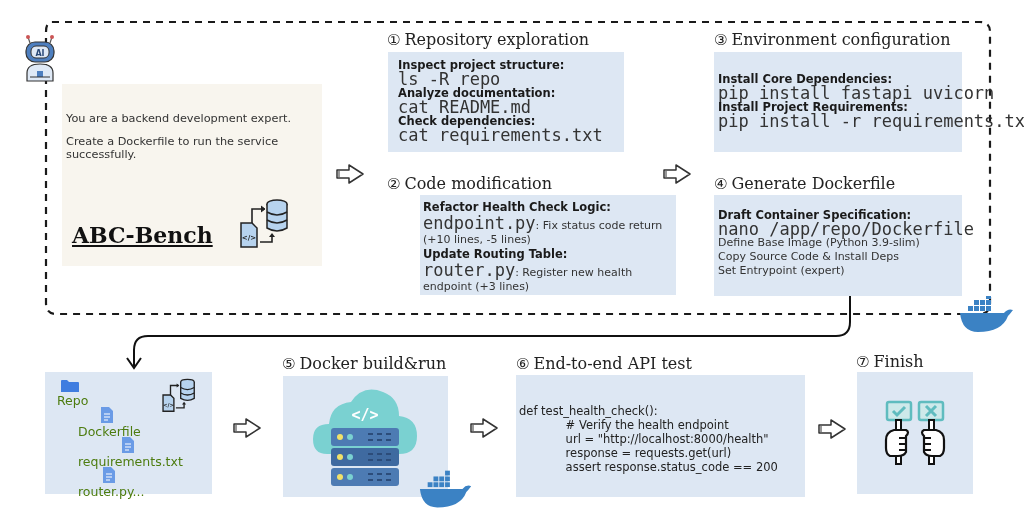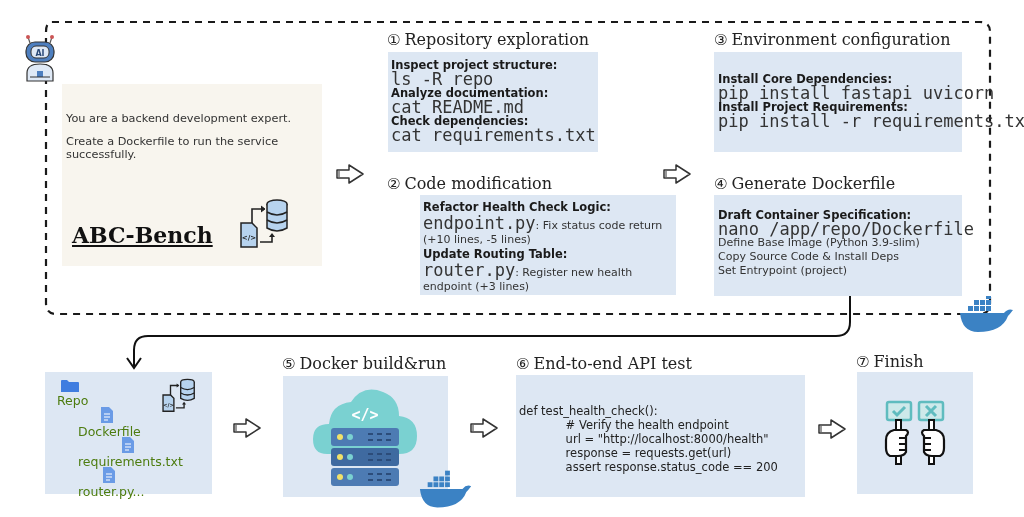--- a/index.html
+++ b/index.html
@@ -91,21 +91,21 @@
 <div class="abs" style="left:817px;top:418px;">
   <svg width="30" height="22" viewBox="0 0 30 22">
       <path d="M2 7 L14 7 L14 2 L28 11 L14 20 L14 15 L2 15 Z" fill="#fff" stroke="#333" stroke-width="1.5" stroke-linejoin="round"></path>
       <path d="M4 8 L4 14" stroke="#333" stroke-width="1"></path>
     </svg>
 </div>
 
 <div class="step-title" style="left:387px;top:30px;">
   <span class="num">①</span><span>Repository exploration</span>
 </div>
-<div class="panel" style="left:388px;top:52px;width:210px;height:100px;padding:6px 3px;">
+<div class="panel" style="left:388px;top:52px;width:236px;height:100px;padding:6px 10px;">
   <div class="bold">Inspect project structure:</div>
   <div class="mono">ls -R repo</div>
   <div class="bold">Analyze documentation:</div>
   <div class="mono">cat README.md</div>
   <div class="bold">Check dependencies:</div>
   <div class="mono">cat requirements.txt</div>
 </div>
 
 <div class="step-title" style="left:387px;top:174px;">
   <span class="num">②</span><span>Code modification</span>
@@ -130,21 +130,21 @@
 </div>
 
 <div class="step-title" style="left:714px;top:174px;">
   <span class="num">④</span><span>Generate Dockerfile</span>
 </div>
 <div class="panel" style="left:714px;top:195px;width:248px;height:101px;padding:13px 4px 0 4px;">
   <div class="bold">Draft Container Specification:</div>
   <div class="mono">nano /app/repo/Dockerfile</div>
   <div class="plain">Define Base Image (Python 3.9-slim)</div>
   <div class="plain">Copy Source Code &amp; Install Deps</div>
-  <div class="plain">Set Entrypoint (project)</div>
+  <div class="plain">Set Entrypoint (expert)</div>
 </div>
 
 <div class="abs" style="left:958px;top:296px;">
   <svg width="60" height="38" viewBox="0 0 60 38">
     <g fill="#3b82c4">
       <rect x="10" y="10" width="5" height="5"></rect>
         <rect x="16" y="10" width="5" height="5"></rect>
         <rect x="22" y="10" width="5" height="5"></rect>
         <rect x="28" y="10" width="5" height="5"></rect>
       <rect x="16" y="4" width="5" height="5"></rect>

